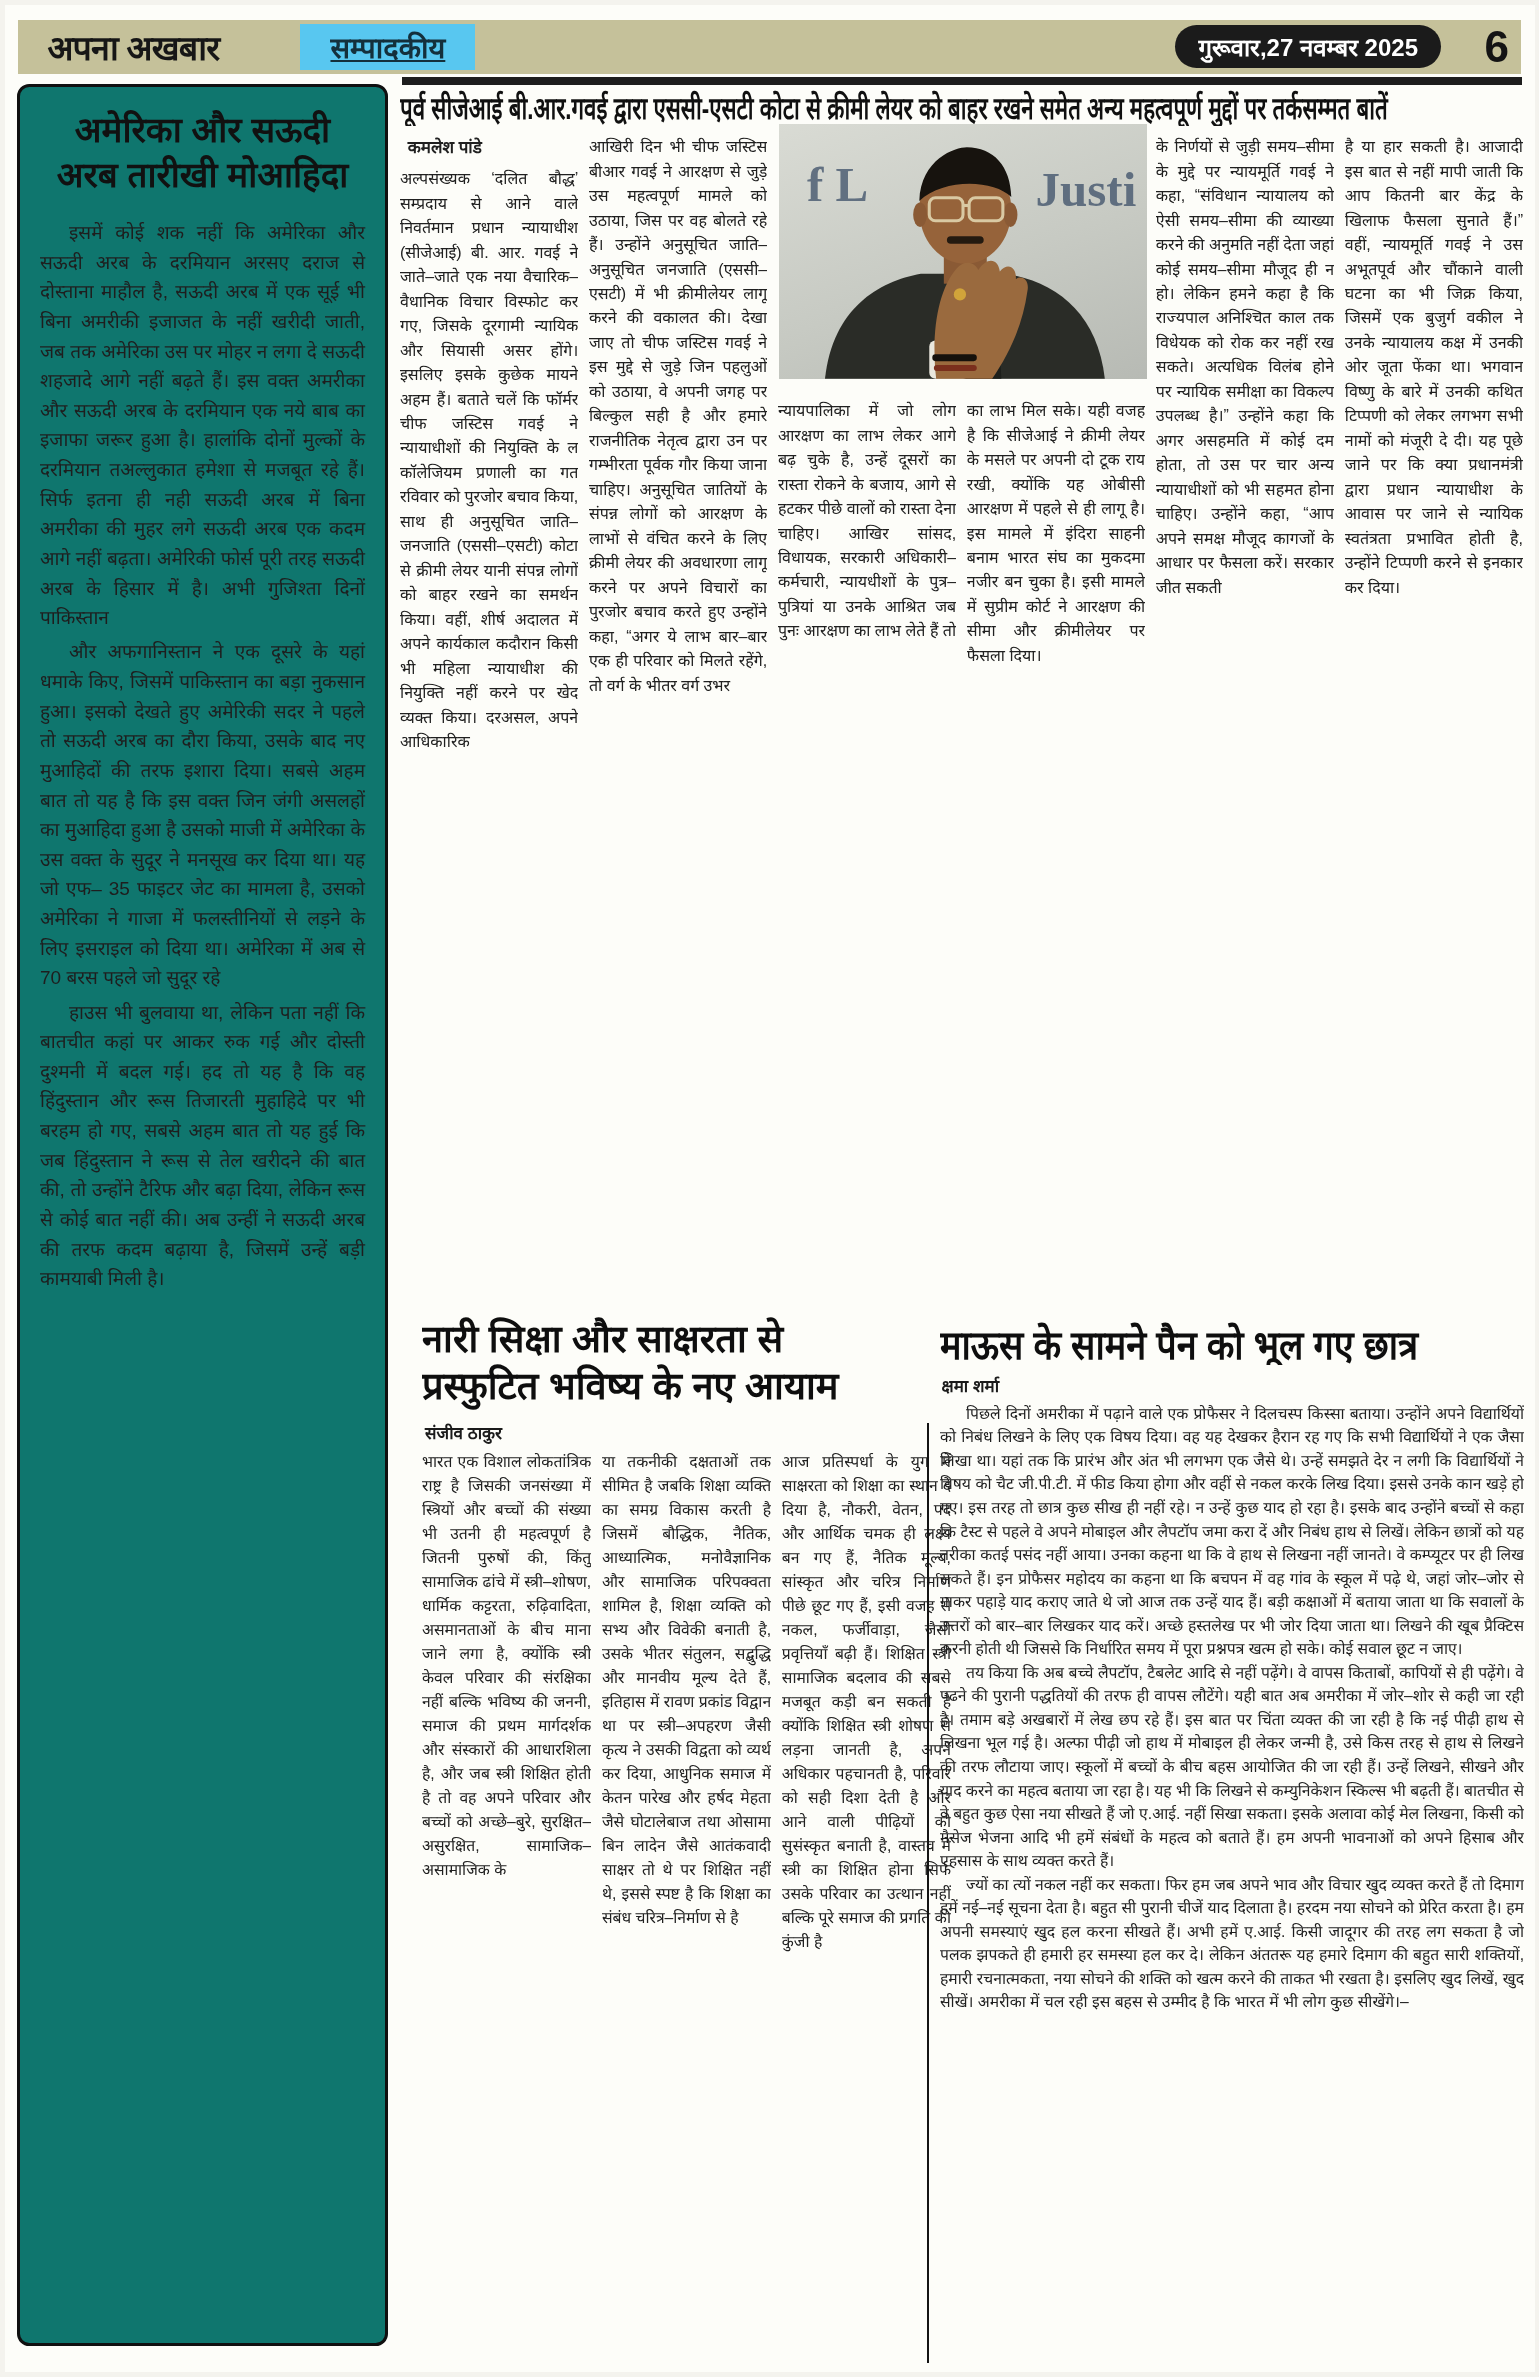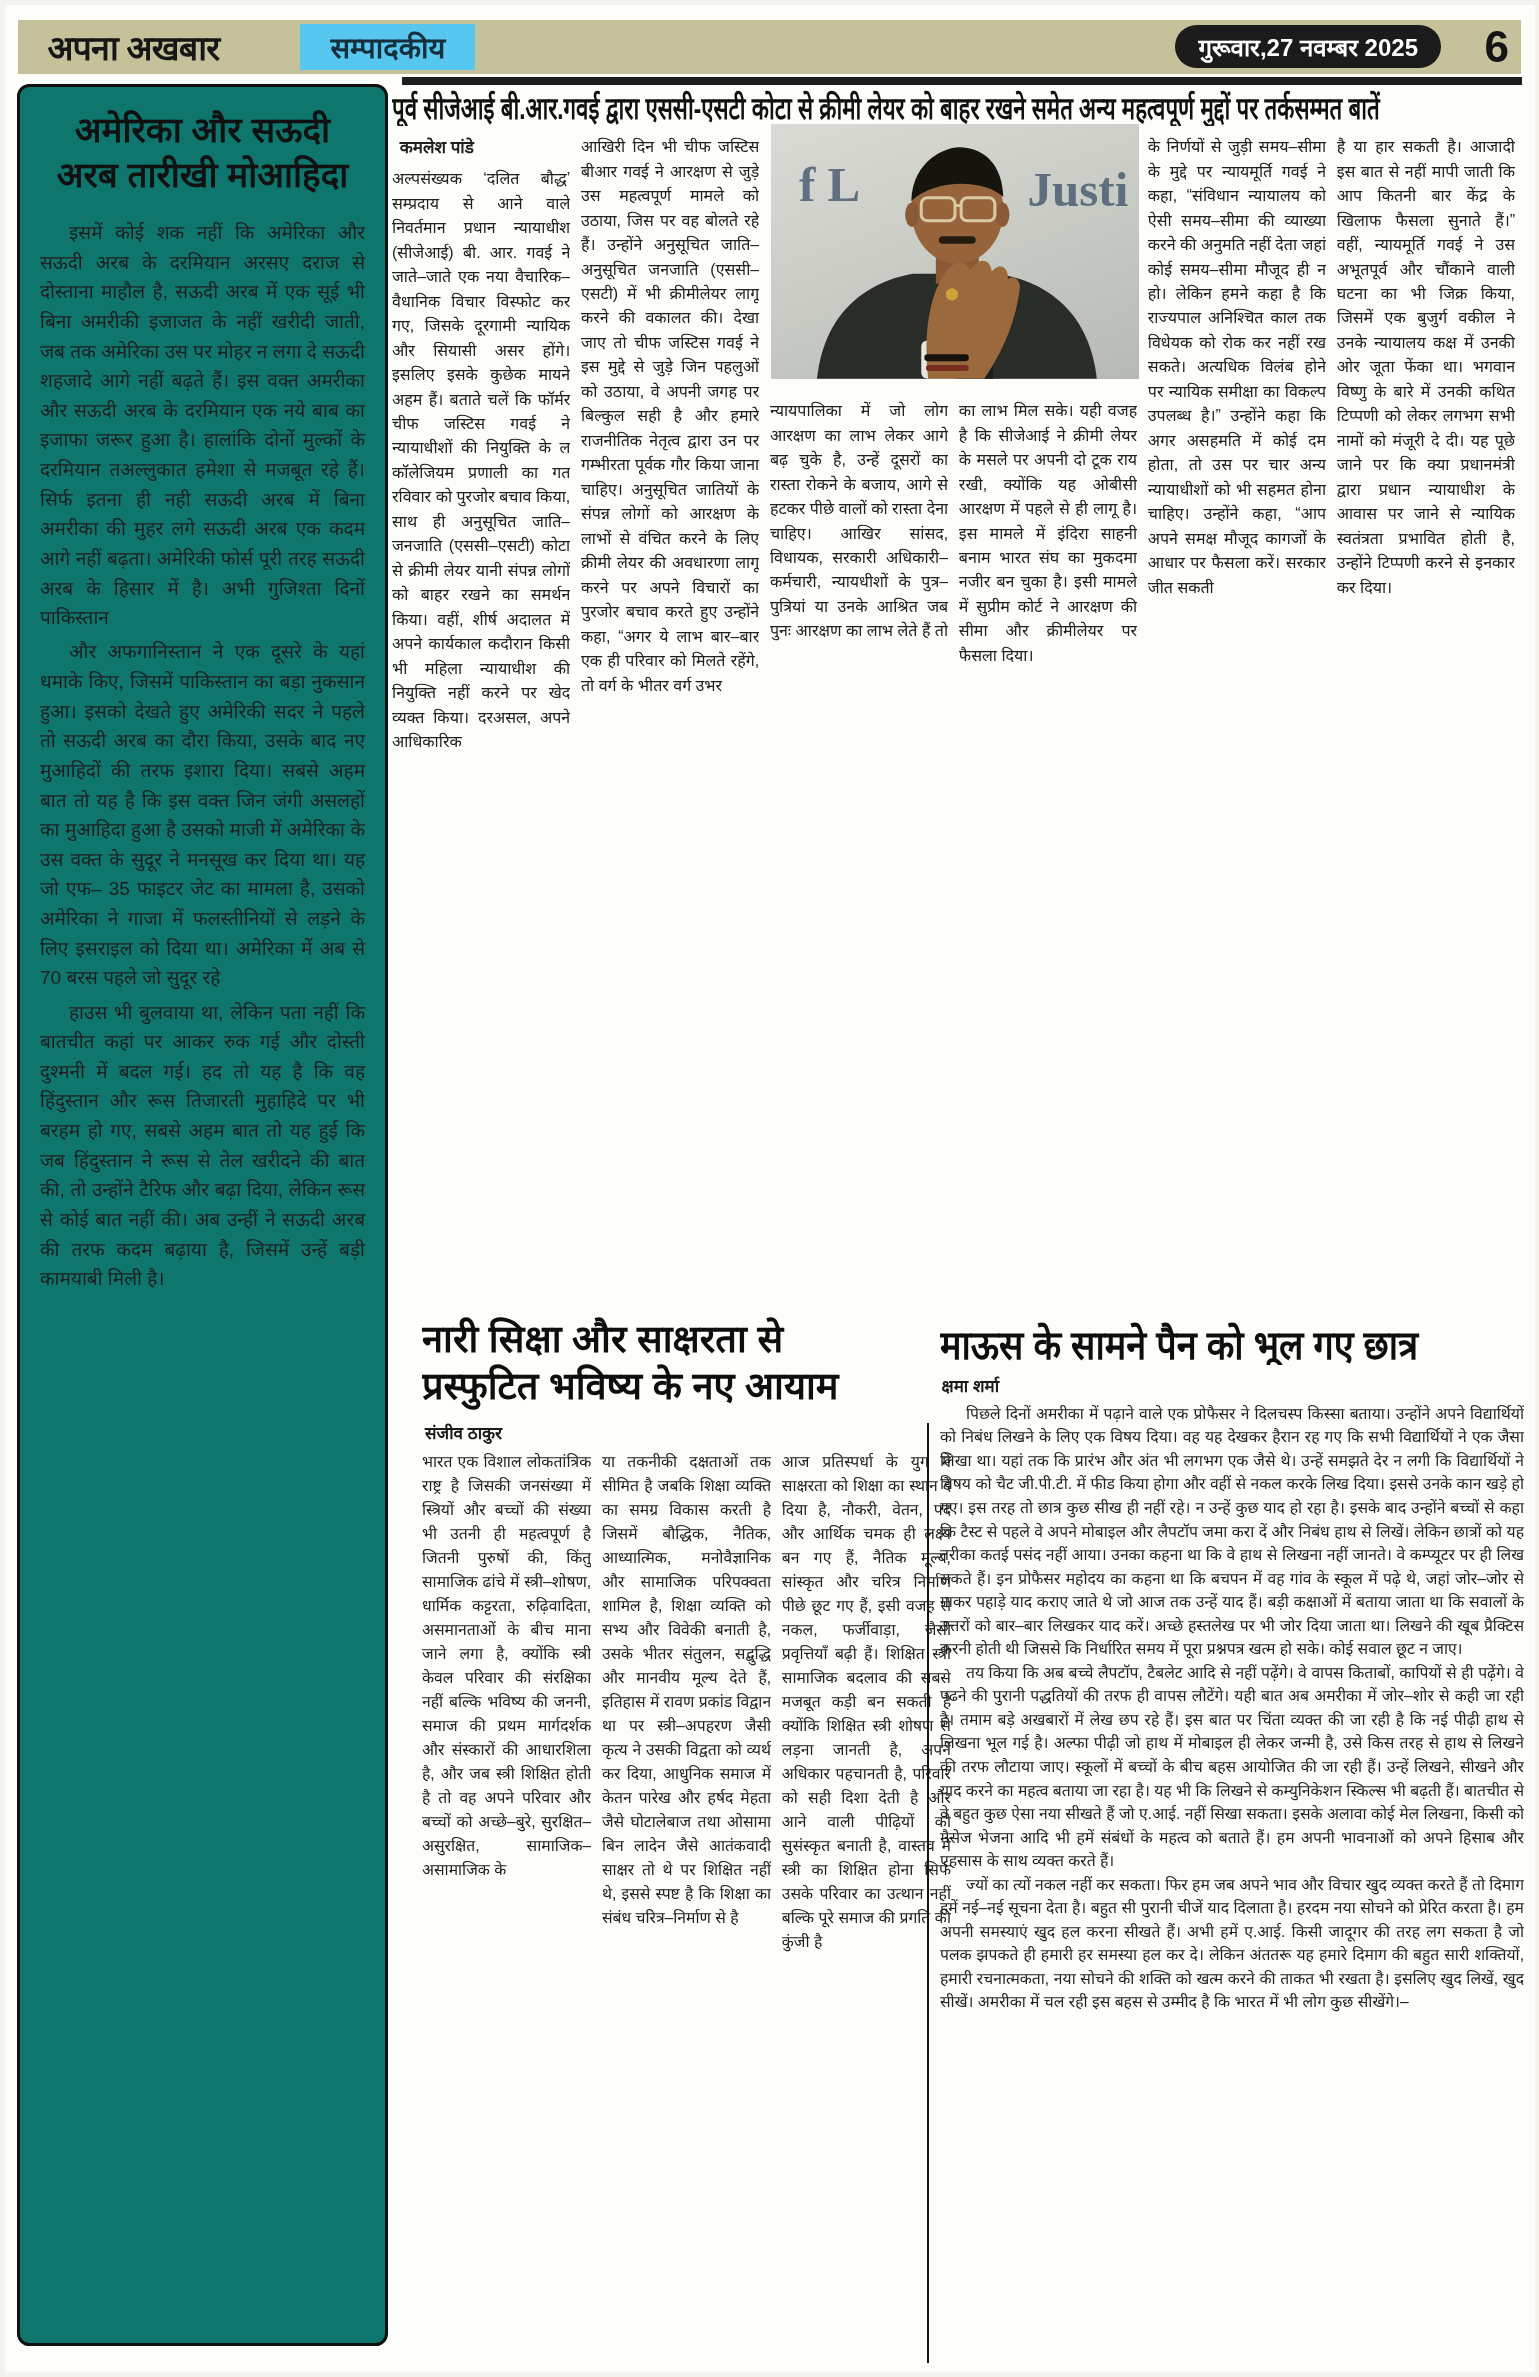--- a/index.html
+++ b/index.html
@@ -17,21 +17,21 @@
   .band{
     position:absolute;left:18.4px;top:20px;width:1503px;height:54px;
     background:#c5c19a;display:flex;align-items:center;
   }
   .masthead{
     margin-left:29px;font-size:34px;font-weight:800;color:#161616;letter-spacing:-0.8px;
   }
   .section-tab{
     position:absolute;left:282px;top:3.8px;height:46px;min-width:175px;
     background:#58c7f0;display:flex;align-items:center;justify-content:center;
-    font-size:29px;font-weight:800;color:#14303c;padding:16px 14px;box-sizing:border-box;
+    font-size:29px;font-weight:800;color:#14303c;padding:16px 14px;box-sizing:border-box;text-decoration:underline;
   }
   .date-pill{
     position:absolute;left:1157px;top:5.4px;height:43px;border-radius:23px;
     background:#1b1b1b;color:#ffffff;display:flex;align-items:center;
     padding:0 23px;font-size:24px;font-weight:700;white-space:nowrap;
   }
   .page-num{
     position:absolute;right:12.3px;top:0;height:54px;display:flex;align-items:center;
     font-size:44px;font-weight:800;color:#141414;
   }
@@ -46,21 +46,21 @@
     padding:18.4px 20px;box-sizing:border-box;overflow:hidden;
   }
   .left-box .hl{
     font-size:35px;font-weight:800;text-align:center;line-height:1.28;color:#111;
     margin:3.1px 4.6px 20px 4.6px;
   }
   .bodytext{font-size:19px;line-height:1.56;text-align:justify;color:#1e1e1e;}
   .bodytext p{margin:0 0 4.6px 0;text-indent:29px;}
 
   
-  .main{position:absolute;left:392px;top:86px;width:1123px;height:1219px;overflow:hidden;}
+  .main{position:absolute;left:400px;top:86px;width:1123px;height:1219px;overflow:hidden;}
   .main .hl{
     height:40px;overflow:hidden;white-space:nowrap;
   }
   .main .hl span{
     display:inline-block;transform:scaleX(.72);transform-origin:left center;
     font-size:31px;font-weight:800;color:#101010;letter-spacing:0;
   }
   .cols{display:flex;gap:10.7px;margin-top:9.2px;height:1166px;overflow:hidden;}
   .col{flex:1 1 0;font-size:16px;line-height:1.53;text-align:justify;overflow:hidden;color:#202020;}
   .byline{font-weight:800;font-size:17px;margin:0 0 6.1px 7.7px;}

